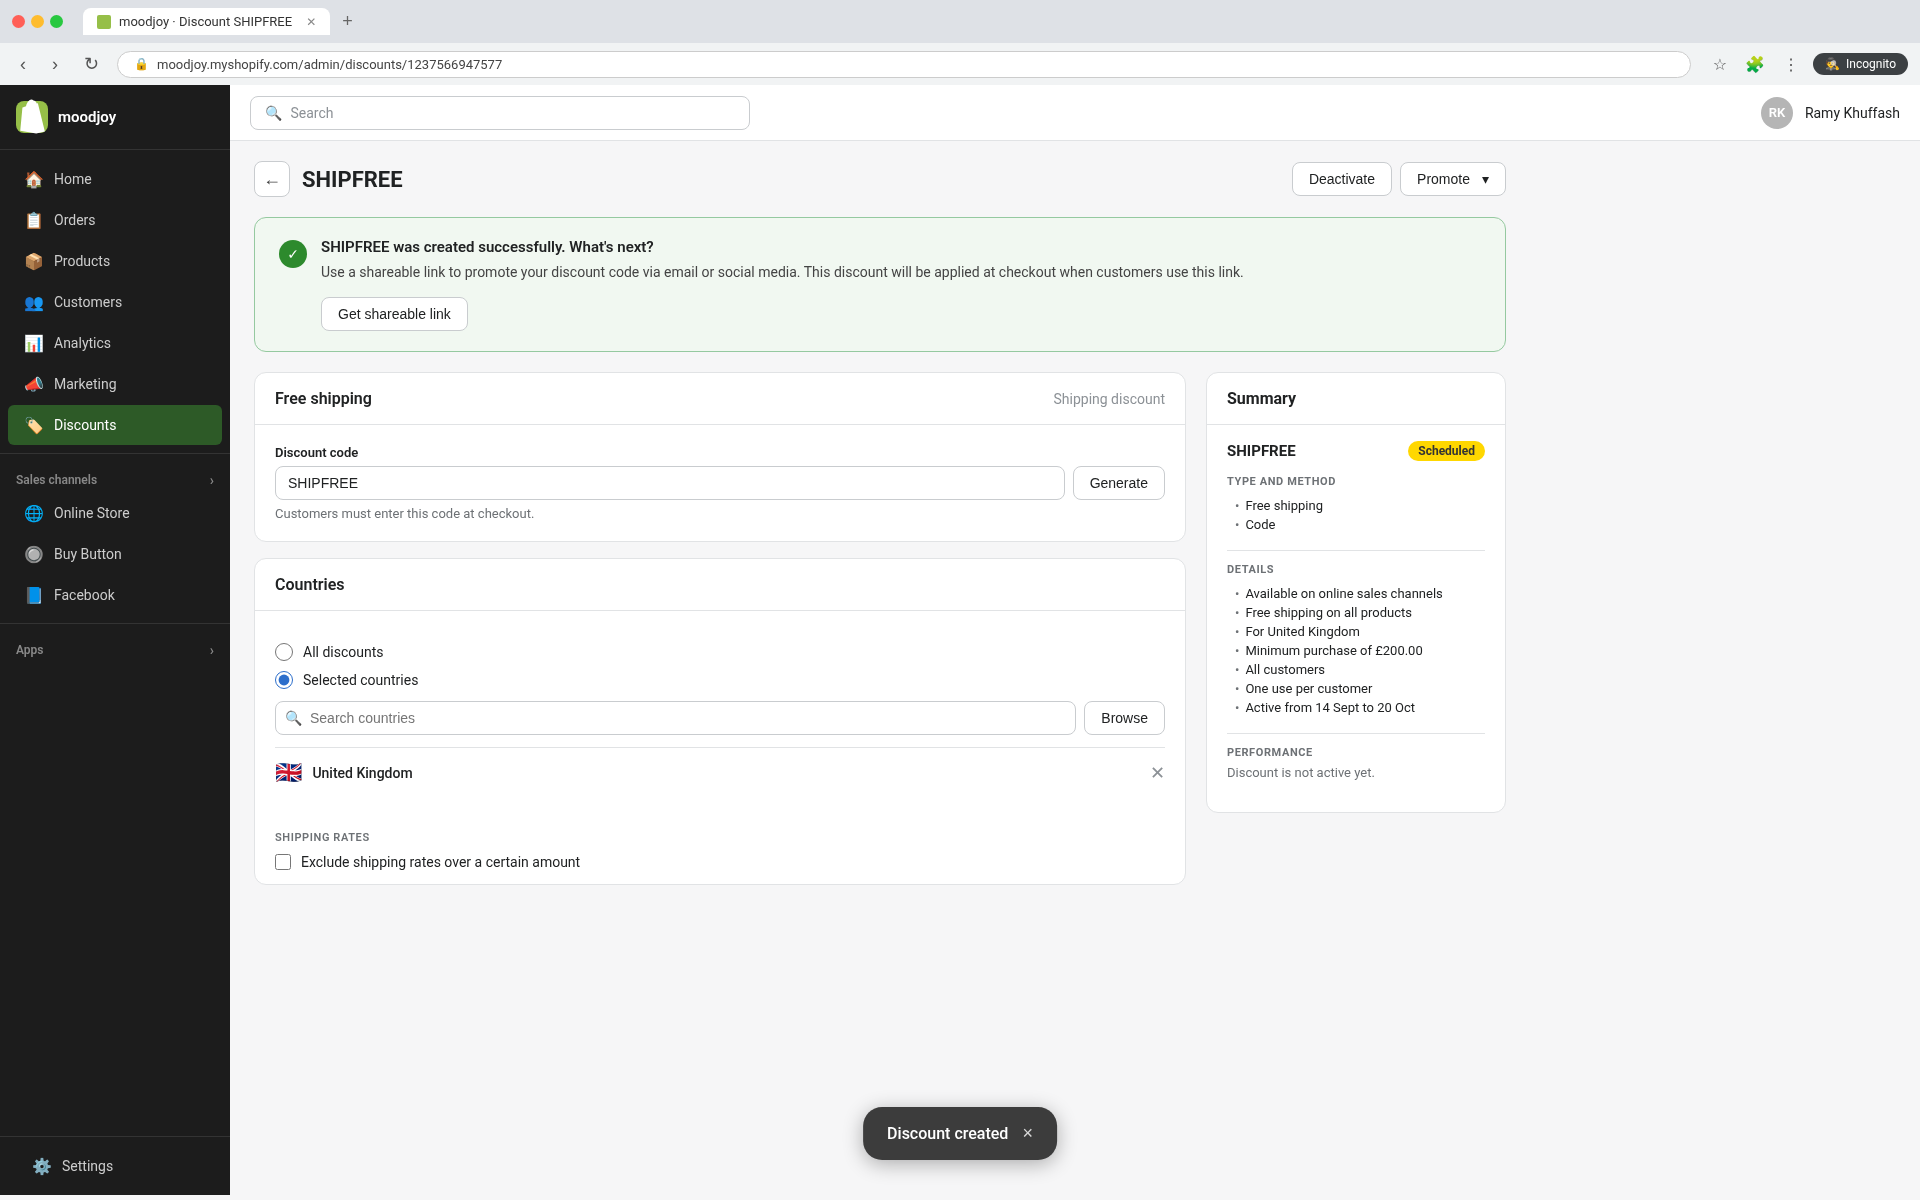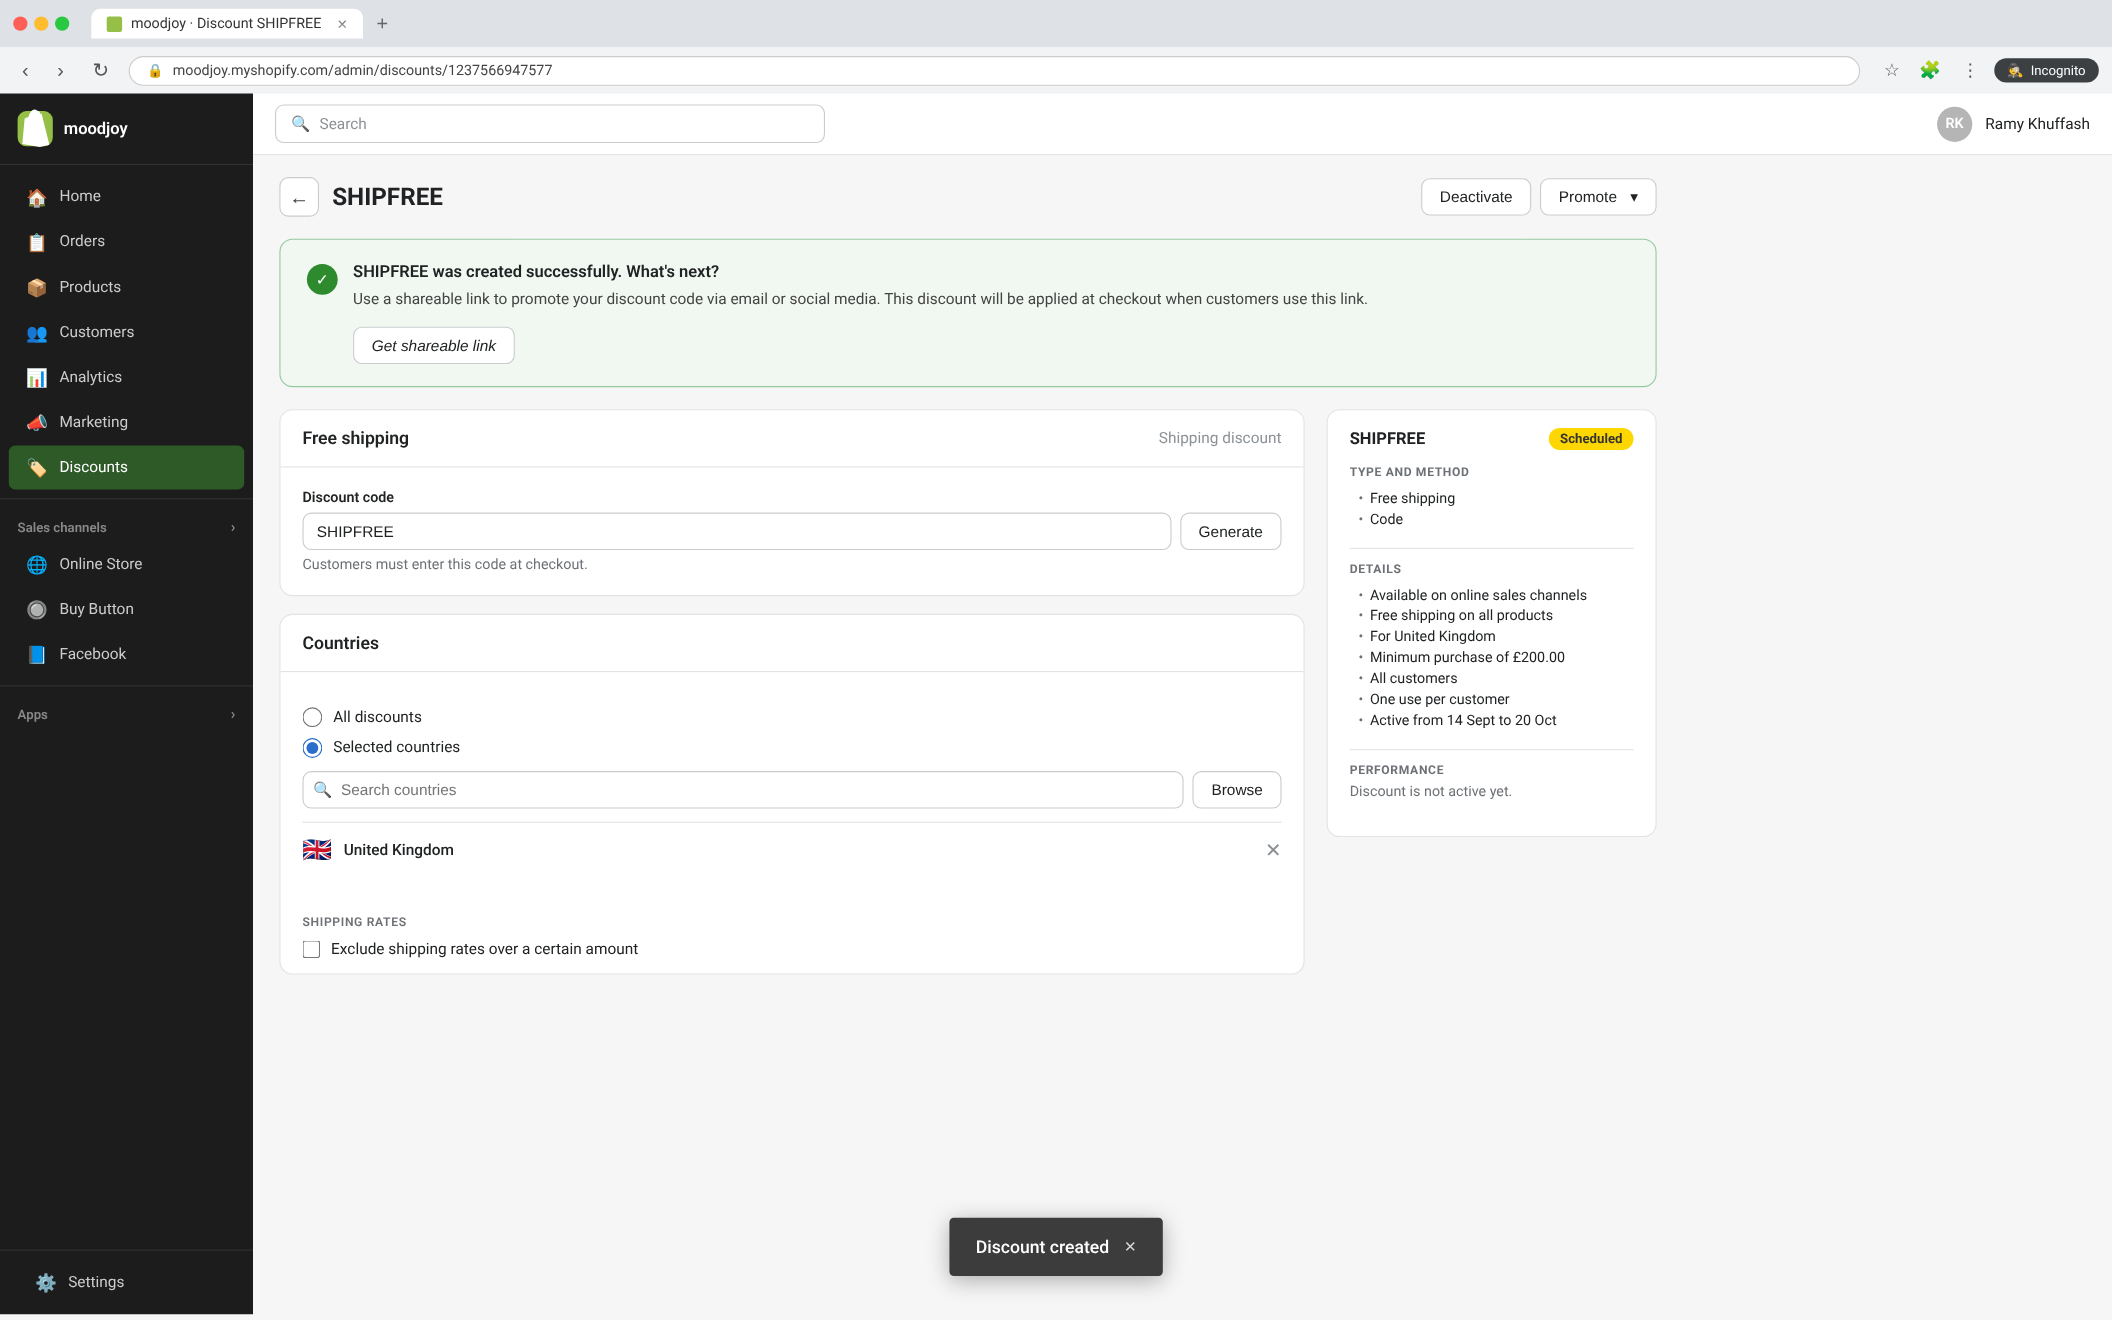--- a/index.html
+++ b/index.html
@@ -225,21 +225,20 @@
       display: inline-block;
       margin-top: 14px;
       padding: 8px 16px;
       border: 1px solid #c9cccf;
       border-radius: 8px;
       background: white;
       cursor: pointer;
       font-size: 14px;
       color: #202223;
       font-weight: 500;
-      font-style: italic;
     }
 
     
     .content-grid { display: grid; grid-template-columns: 1fr 300px; gap: 20px; }
 
     
     .card {
       background: white;
       border: 1px solid #e1e3e5;
       border-radius: 12px;
@@ -395,21 +394,21 @@
 
     
     .toast {
       position: fixed;
       bottom: 40px;
       left: 50%;
       transform: translateX(-50%);
       background: #3c3c3c;
       color: white;
       padding: 16px 24px;
-      border-radius: 4px;
+      border-radius: 19px;
       display: flex;
       align-items: center;
       gap: 14px;
       font-size: 16px;
       font-weight: 500;
       z-index: 1000;
       box-shadow: 0 4px 20px rgba(0,0,0,0.3);
     }
     .toast-close { background: none; border: none; color: white; cursor: pointer; font-size: 18px; opacity: 0.8; }
 
@@ -627,20 +626,21 @@
               <label class="checkbox-item">
                 <input type="checkbox" class="checkbox-input" style="">
                 <span>Exclude shipping rates over a certain amount</span>
               </label>
             </div>
 
           </div>
 
           <div>
             <div class="summary-card">
+              <div class="summary-title">Summary</div>
               <div class="summary-body">
 
                 <div class="summary-code-row">
                   <span class="summary-code">SHIPFREE</span>
                   <span class="badge-scheduled">Scheduled</span>
                 </div>
 
                 <div class="summary-section">
                   <div class="summary-section-label">TYPE AND METHOD</div>
                   <ul class="summary-list">

